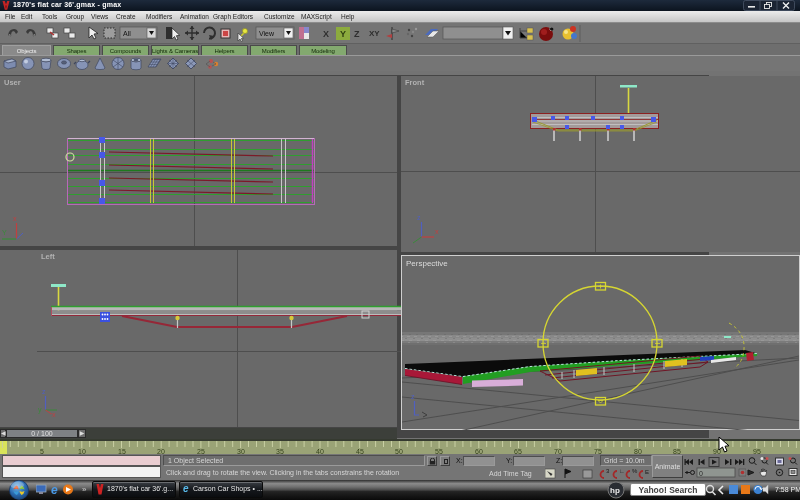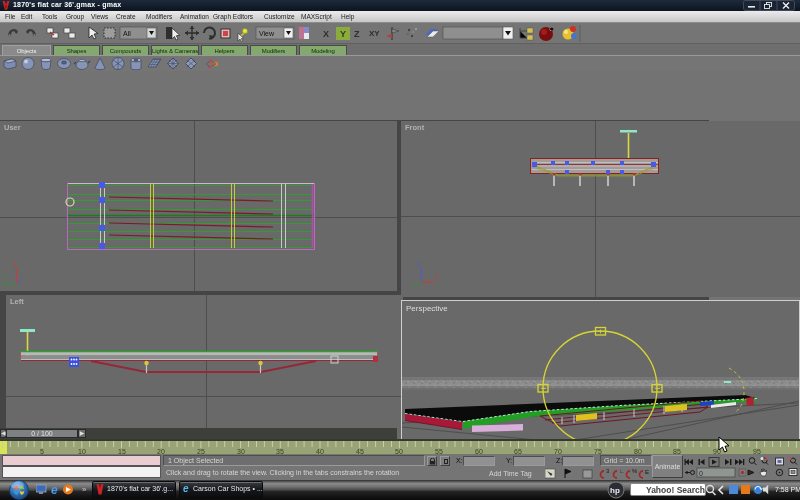--- a/index.html
+++ b/index.html
@@ -15,21 +15,21 @@
 
 #tb1{left:0;top:23px;width:800px;height:21px;background:#757575;border-bottom:1px solid #606060;}
 
 #tabs{left:0;top:44px;width:800px;height:12px;background:#6e6e6e;}
 .tab{position:absolute;top:1px;height:10px;font-size:6px;text-align:center;border:1px solid #4a4a4a;border-bottom:none;color:#122908;background:#83a96f;line-height:10px;white-space:nowrap;letter-spacing:-0.1px;}
 .tab.act{background:#8a8a8a;color:#f0f0f0;border-color:#9f9f9f;}
 #tabs .bot{position:absolute;left:0;top:11px;width:800px;height:1px;background:#9a9a9a;}
 
 #tb2{left:0;top:56px;width:800px;height:15px;background:#757575;}
 
-#vpzone{left:0;top:75px;width:709px;height:363px;background:#454545;margin-top:45px;}
+#vpzone{left:0;top:75px;width:709px;height:363px;background:#454545;}
 .vp{position:absolute;background:#696969;}
 
 #tslide{left:0;top:428px;width:397px;height:10px;}
 
 #ruler{left:0;top:439px;width:800px;height:15px;background:#9aa376;}
 
 #status{left:0;top:454px;width:800px;height:26px;background:#757575;font-size:7px;color:#d6d6d6;}
 
 #task{left:0;top:480px;width:800px;height:20px;background:linear-gradient(#2e2e2e 0%,#636363 10%,#8b8b8b 18%,#6f6f6f 35%,#4f4f4f 48%,#232323 58%,#141414 82%,#0a0a0a 100%);}
 .sunk{background:#6e6e6e;border-top:1px solid #4e4e4e;border-left:1px solid #4e4e4e;border-bottom:1px solid #9a9a9a;border-right:1px solid #9a9a9a;}
@@ -310,21 +310,21 @@
         <text x="16" y="149" fill="#5060c0">z</text>
         <path d="M20.5 166 H33" stroke="#c04040" stroke-width="1.2"></path>
         <text x="34" y="163" fill="#c04040">x</text>
         <path d="M20.5 166 L12 172" stroke="#3a8a3a" stroke-width="1"></path>
       </g>
       </g>
       <text x="4" y="9" font-size="7.5" font-weight="bold" fill="#b2b2b2">Front</text>
     </svg>
   </div>
 
-  <div class="vp" id="vpLeft" style="left:6px;top:175px;width:397px;height:177px;">
+  <div class="vp" id="vpLeft" style="left:0;top:175px;width:397px;height:177px;padding-left:37px;">
     <svg width="397" height="177" viewBox="0 0 397 177">
       <path d="M200.5 0 V177 M0 101.5 H397" stroke="#4e4e4e" stroke-width="1"></path>
 
       <g>
         <path d="M21.5 36 V62" stroke="#d8d840" stroke-width="1.6"></path>
         <path d="M20 62.5 h3" stroke="#c03030" stroke-width="1.5"></path>
         <rect x="14" y="34" width="15" height="3" fill="#8ee8c8"></rect>
 
         <rect x="14.5" y="57" width="357" height="3.5" fill="#b8b8b8"></rect>
         <rect x="14.5" y="60.5" width="357" height="5" fill="#8d8d8d"></rect>
@@ -607,21 +607,21 @@
   </div>
   <div class="abs" style="left:179px;top:1px;width:84px;height:17px;background:linear-gradient(#3a3e44 0%,#15181c 50%,#0b0d10 100%);border:1px solid #0a0a0a;border-radius:2px;box-shadow:inset 0 1px 0 rgba(255,255,255,0.25);">
     <span class="abs" style="left:3px;top:1px;color:#58b8e8;font-size:10px;font-weight:bold;font-style:italic;">e</span>
     <span class="abs" style="left:13px;top:3px;color:#e8e8e8;font-size:7px;white-space:nowrap;">Carson Car Shops • ...</span>
   </div>
 
   <svg class="abs" style="left:604px;top:1px" width="24" height="18" viewBox="0 0 24 18">
     <circle cx="12" cy="9" r="8" fill="#2a2d33" stroke="#777" stroke-width="1"></circle>
     <text x="6" y="12" font-size="8" fill="#eee" font-weight="bold">hp</text>
   </svg>
-  <div class="abs" style="left:630px;top:3px;width:76px;height:13px;background:#fff;border:1px solid #888;border-radius:2px;color:#444;font-size:8.5px;font-weight:bold;text-align:right;line-height:13px;">Yahoo! Search</div>
+  <div class="abs" style="left:630px;top:3px;width:76px;height:13px;background:#fff;border:1px solid #888;border-radius:2px;color:#444;font-size:8.5px;font-weight:bold;text-align:center;line-height:13px;">Yahoo! Search</div>
   <svg class="abs" style="left:705px;top:3px" width="90" height="14" viewBox="0 0 90 14">
     <circle cx="5" cy="6" r="3.5" fill="none" stroke="#ddd" stroke-width="1.4"></circle>
     <path d="M7.5 9 l3 3" stroke="#ddd" stroke-width="1.6"></path>
     <path d="M18 3 l-4 4 l4 4" fill="none" stroke="#eee" stroke-width="1.6"></path>
     <rect x="24" y="2" width="9" height="9" fill="#4a8ad8"></rect>
     <rect x="36" y="2" width="9" height="9" fill="#e87818"></rect>
     <circle cx="53" cy="6.5" r="4.5" fill="#3a80d0"></circle>
     <path d="M50 6.5 a3 3 0 0 1 6 0 m-1 -1.5 l1 1.5 l1.5 -1" stroke="#fff" stroke-width="1" fill="none"></path>
     <path d="M58 4.5 l0 4 l2.5 0 l2.7 2.7 l0 -9.4 l-2.7 2.7 z" fill="#ddd"></path>
   </svg>

